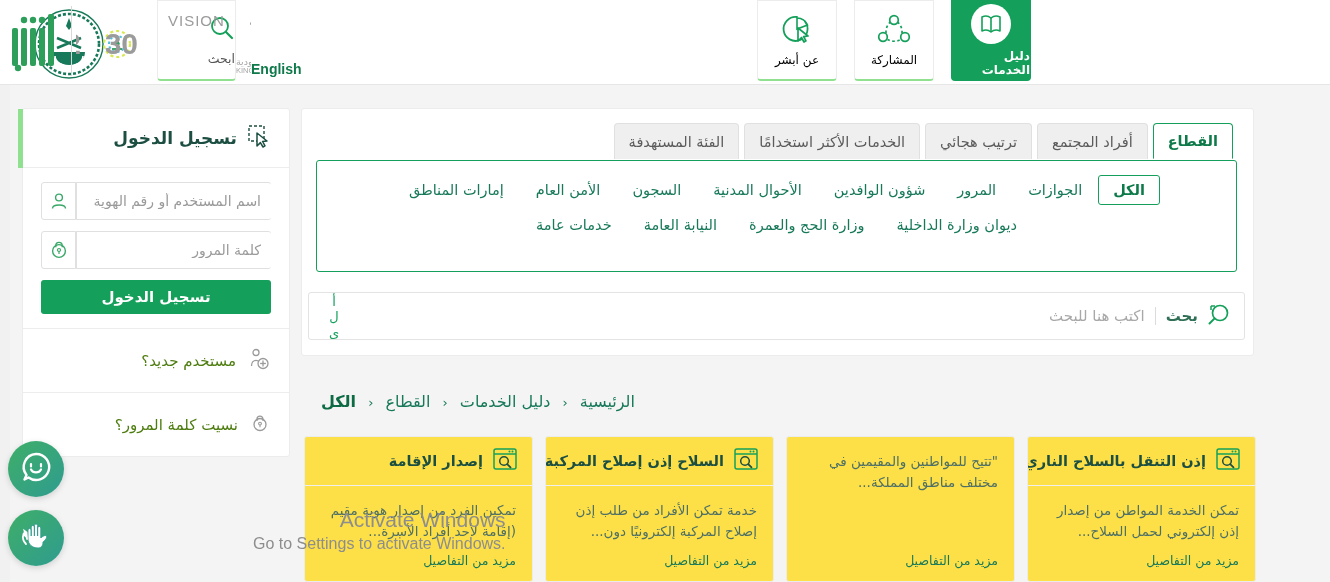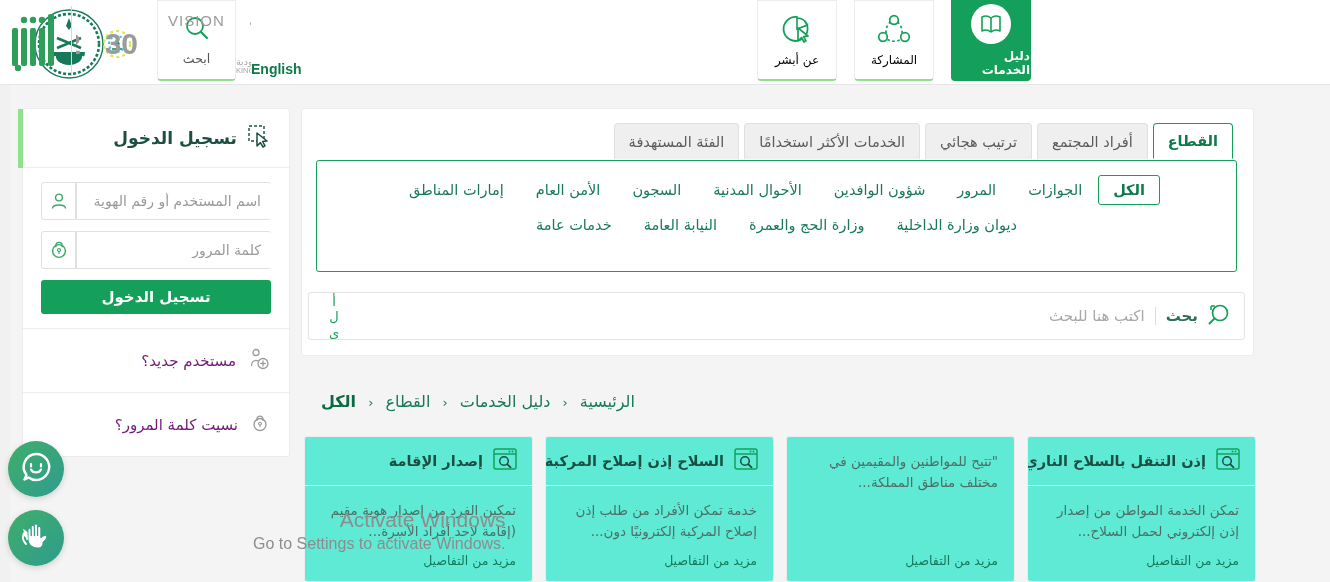--- a/index.html
+++ b/index.html
@@ -22,21 +22,21 @@
     position: absolute; right: 1225px; top: 8px;
     width: 72px; height: 72px;
   }
   .emblem svg { display: block; }
 
   .search-tile {
     position: absolute; left: 157px; top: 0;
     width: 79px; height: 81px;
     background: #fff; border: 1px solid #ececec; border-bottom: 2px solid #8fe08f;
     border-radius: 0 0 4px 4px;
-    display: flex; flex-direction: column; align-items: center; justify-content: center;
+    display: flex; flex-direction: column; align-items: flex-start; justify-content: center;
     cursor: pointer;
   }
   .search-tile .ico { margin-bottom: 6px; }
   .search-tile .lbl { font-size: 12.5px; color: #555; }
 
   .english-link {
     position: absolute; left: 251px; top: 61px;
     font-size: 14px; font-weight: bold; color: #0e7a4a;
     font-family: "Liberation Sans", sans-serif;
     cursor: pointer;
@@ -183,21 +183,21 @@
   .crumb-sep { color: #17795a; margin: 0 7px; font-size: 13px; }
 
   
   .cards {
     position: absolute; right: 74px; top: 436px;
     width: 957px; height: 146px;
     display: flex; flex-direction: row; gap: 12px;
   }
   .card {
     width: 229px; height: 146px;
-    background: #5eead4;
+    background: #fde047;
     border: 1px solid #ececec;
     border-radius: 3px;
     display: flex; flex-direction: column;
     overflow: hidden;
   }
   .card-head {
     height: 49px;
     display: flex; flex-direction: row; align-items: center; justify-content: flex-start;
     padding: 0 14px;
     border-bottom: 1px solid #efefef;
@@ -274,21 +274,21 @@
     cursor: pointer;
     margin-bottom: 14px;
   }
   .side-link {
     height: 64px;
     border-top: 1px solid #ededed;
     display: flex; flex-direction: row; align-items: center;
     padding: 0 18px; gap: 11px;
     cursor: pointer;
   }
-  .side-link .txt { font-size: 15px; color: #701a75; }
+  .side-link .txt { font-size: 15px; color: #4d7c0f; }
 
   
   .fab {
     position: absolute; left: 8px;
     width: 56px; height: 56px; border-radius: 50%;
     background: linear-gradient(135deg, #3fae68 0%, #2f9c8f 100%);
     display: flex; align-items: center; justify-content: center;
     cursor: pointer;
     box-shadow: 0 2px 6px rgba(0,0,0,0.15);
   }

